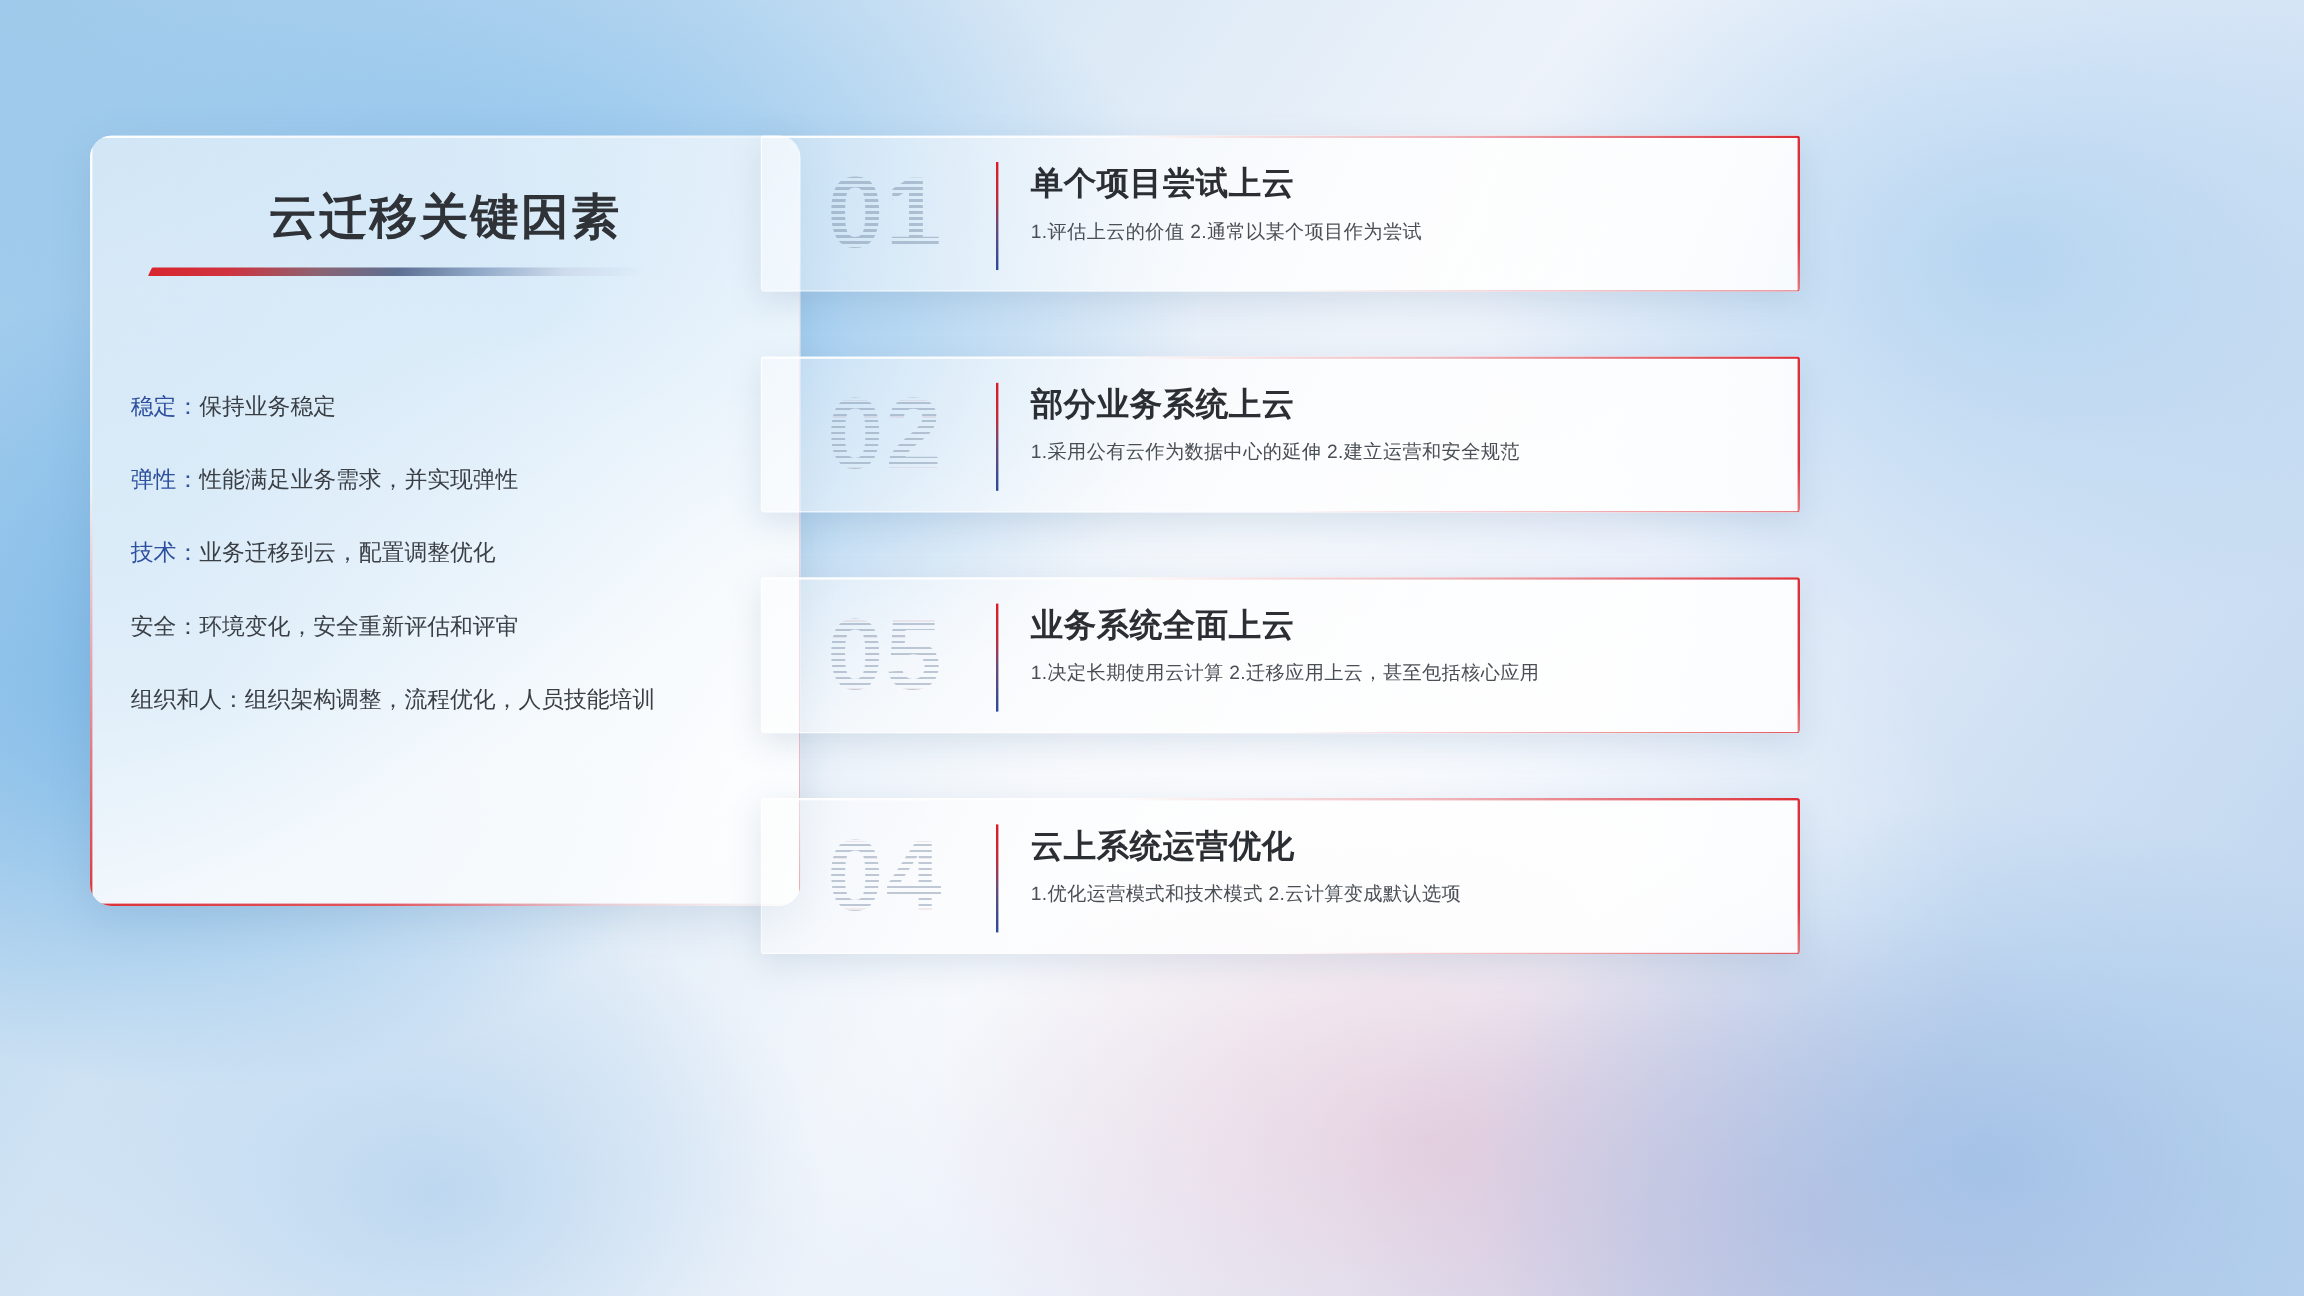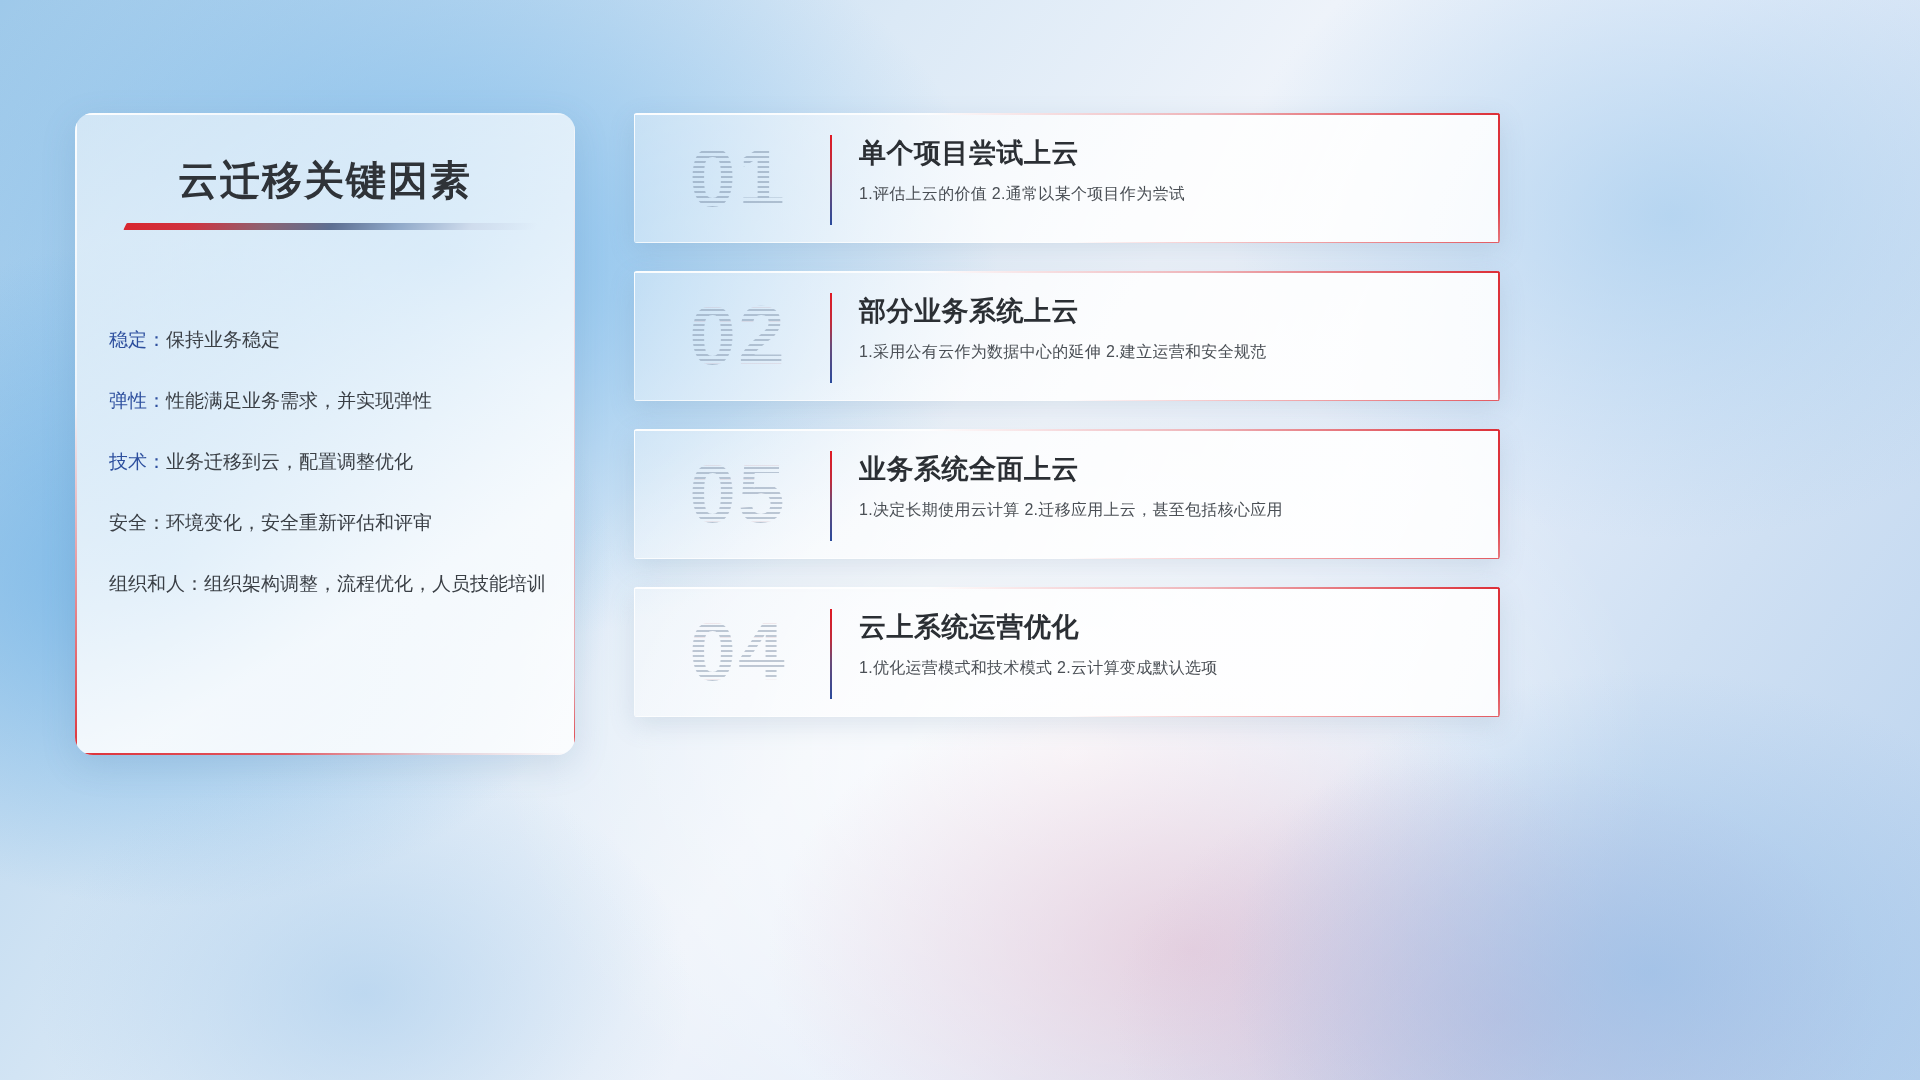--- a/index.html
+++ b/index.html
@@ -24,21 +24,21 @@
       background:radial-gradient(closest-side,rgba(198,178,212,.55),rgba(198,178,212,0));}
   .b7{right:-10%;top:-10%;width:46%;height:60%;border-radius:50%;
       background:radial-gradient(closest-side,rgba(168,206,238,.75),rgba(168,206,238,0));}
   .b8{right:-8%;bottom:-18%;width:44%;height:56%;border-radius:50%;
       background:radial-gradient(closest-side,rgba(150,190,231,.70),rgba(150,190,231,0));}
   .b9{left:2%;bottom:-14%;width:34%;height:44%;border-radius:50%;
       background:radial-gradient(closest-side,rgba(170,205,236,.65),rgba(170,205,236,0));}
 
   
   #left-panel{
-    position:absolute;left:75px;top:113px;width:500px;height:642px;
+    position:absolute;left:75px;top:113px;width:592px;height:642px;
     border-radius:18px;
     background:linear-gradient(150deg,rgba(255,255,255,.52) 0%,rgba(255,255,255,.70) 38%,rgba(255,255,255,.88) 72%,rgba(255,255,255,.80) 100%);
     box-shadow:0 10px 34px rgba(90,125,165,.18);
     overflow:hidden;
   }
   #left-panel .edge-top{position:absolute;left:0;right:0;top:0;height:1.5px;
     background:linear-gradient(90deg,rgba(255,255,255,.95),rgba(255,255,255,.35));}
   #left-panel .edge-left{position:absolute;left:0;top:0;bottom:0;width:1.5px;
     background:linear-gradient(180deg,rgba(255,255,255,.95) 0%,rgba(255,255,255,.5) 45%,rgba(220,40,48,.95) 100%);}
   #left-panel .edge-bottom{position:absolute;left:0;right:0;bottom:0;height:1.8px;
@@ -56,21 +56,21 @@
     transform:skewX(-26deg);border-radius:1px;
   }
   #factor-list{position:absolute;left:34px;right:24px;top:196px;}
   .factor{font-size:19px;line-height:61px;color:#3a3f45;white-space:nowrap;}
   .factor .k{color:#2d4f9e;}
   .factor.wrap{white-space:normal;}
 
   
   #cards{position:absolute;left:634px;top:113px;width:866px;}
   .card{
-    position:relative;height:130px;margin-bottom:28px;border-radius:3px;
+    position:relative;height:130px;margin-bottom:54px;border-radius:3px;
     background:linear-gradient(115deg,rgba(255,255,255,.34) 0%,rgba(255,255,255,.56) 26%,rgba(255,255,255,.84) 56%,rgba(255,255,255,.93) 80%,rgba(255,255,255,.86) 100%);
     box-shadow:0 8px 26px rgba(88,122,162,.17);
     overflow:hidden;
   }
   .card .c-top{position:absolute;left:0;right:0;top:0;height:1.6px;
     background:linear-gradient(90deg,rgba(255,255,255,.95) 0%,rgba(255,255,255,.8) 34%,rgba(226,120,128,.55) 66%,rgba(219,36,45,.95) 100%);}
   .card .c-right{position:absolute;right:0;top:0;bottom:0;width:2px;
     background:linear-gradient(180deg,rgba(219,36,45,.95) 0%,rgba(219,36,45,.9) 70%,rgba(219,36,45,.6) 100%);}
   .card .c-bottom{position:absolute;left:0;right:0;bottom:0;height:1.4px;
     background:linear-gradient(90deg,rgba(255,255,255,.75) 0%,rgba(255,255,255,.6) 50%,rgba(219,36,45,.75) 100%);}

